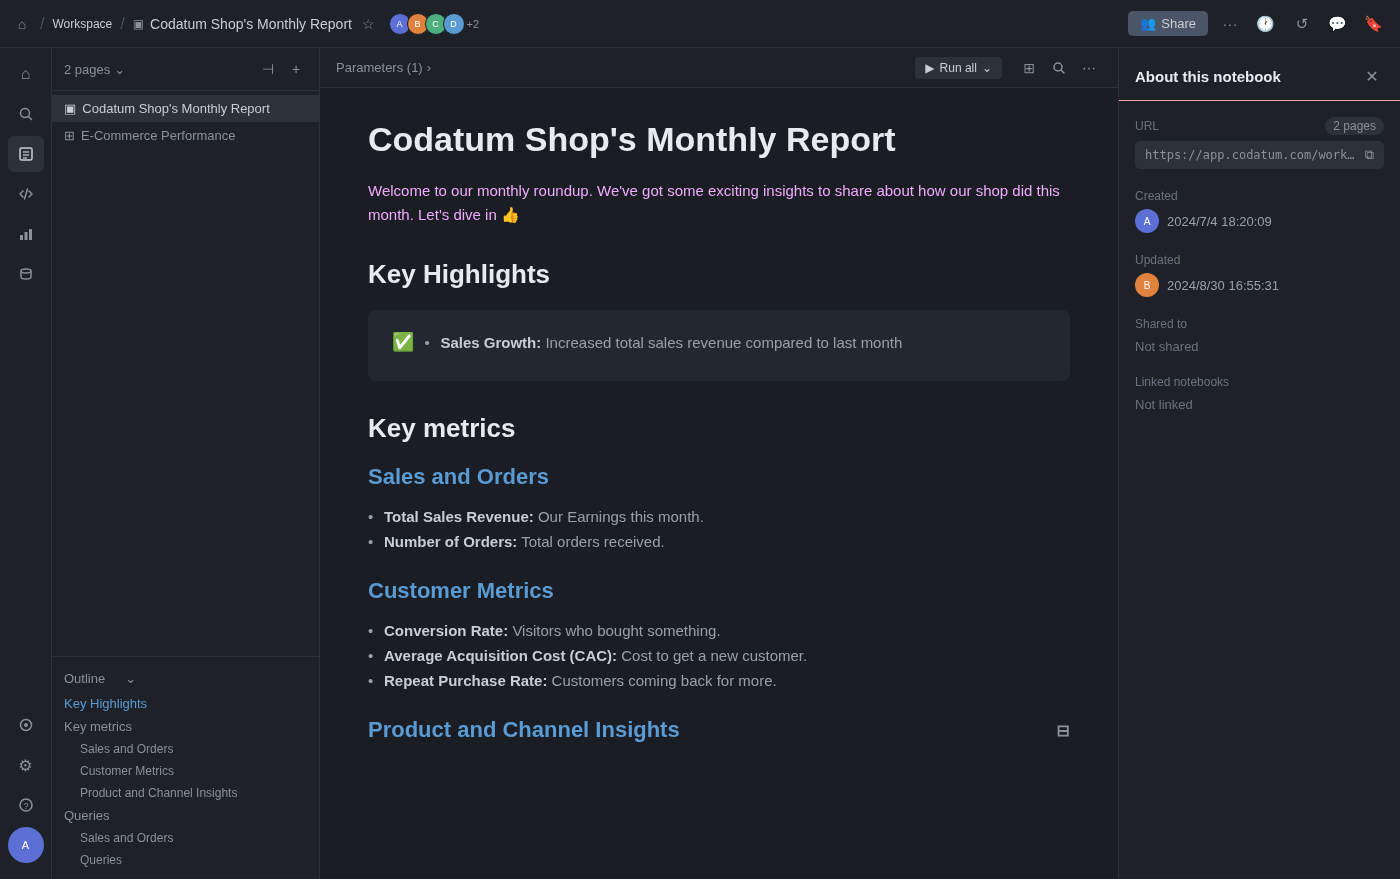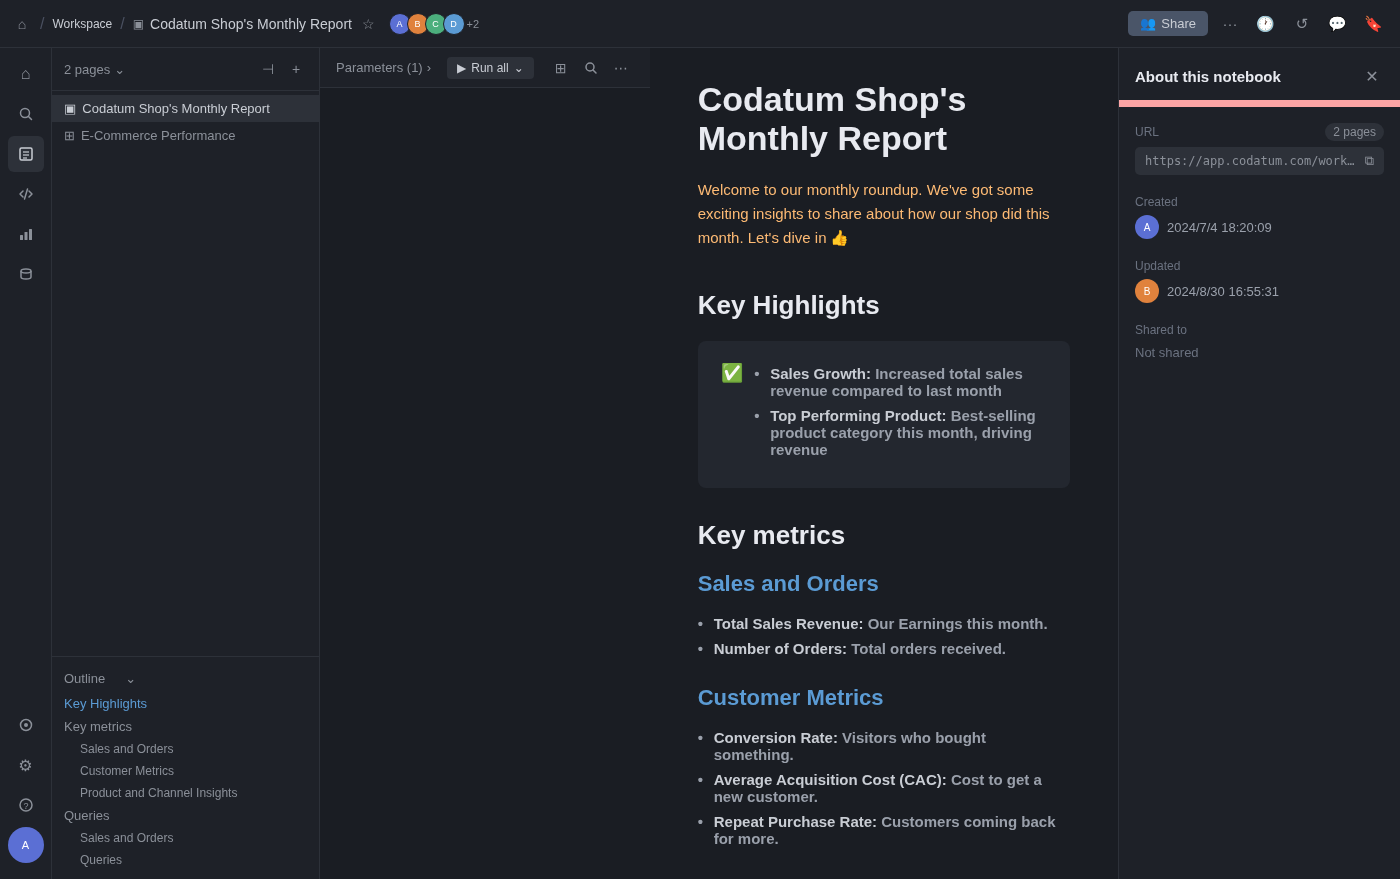--- a/index.html
+++ b/index.html
@@ -58,38 +58,38 @@
     
     .notebook-area { flex: 1; overflow-y: auto; position: relative; }
     .notebook-toolbar { height: 40px; background: #1e2128; border-bottom: 1px solid #2d3139; display: flex; align-items: center; padding: 0 16px; gap: 8px; flex-shrink: 0; }
     .params-label { font-size: 13px; color: #8b9099; display: flex; align-items: center; gap: 4px; cursor: pointer; }
     .run-all-btn { margin-left: auto; background: #2d3139; border: none; color: #c9cdd4; padding: 4px 10px; border-radius: 4px; font-size: 12px; cursor: pointer; display: flex; align-items: center; gap: 5px; }
     .toolbar-right-icons { display: flex; gap: 4px; margin-left: 6px; }
     .toolbar-icon-btn { background: none; border: none; color: #8b9099; width: 26px; height: 26px; display: flex; align-items: center; justify-content: center; border-radius: 4px; cursor: pointer; font-size: 14px; }
 
     .notebook-scroll { padding: 32px 48px; }
     .notebook-title { font-size: 34px; font-weight: 700; color: #e8eaf0; margin-bottom: 20px; }
-    .notebook-intro { font-size: 15px; color: #fdba74; line-height: 1.6; margin-bottom: 40px; }
+    .notebook-intro { font-size: 15px; color: #f0abfc; line-height: 1.6; margin-bottom: 32px; }
 
     .section-heading { font-size: 26px; font-weight: 700; color: #e8eaf0; margin-bottom: 20px; }
 
     .highlight-box { background: #23272f; border-radius: 8px; padding: 20px 24px; margin-bottom: 32px; }
     .highlight-row { display: flex; align-items: flex-start; gap: 10px; margin-bottom: 6px; }
     .checkmark { font-size: 18px; line-height: 1.4; }
     .bullet-list { list-style: none; padding: 0; }
-    .bullet-list li { padding: 4px 0; font-size: 15px; color: #9aa0ab; padding-left: 16px; position: relative; font-weight: bold; }
+    .bullet-list li { padding: 4px 0; font-size: 15px; color: #9aa0ab; padding-left: 16px; position: relative; }
     .bullet-list li::before { content: '•'; position: absolute; left: 0; color: #9aa0ab; }
     .bullet-list li strong { color: #c9cdd4; }
 
     .metrics-section { margin-bottom: 24px; }
     .metrics-heading { font-size: 22px; font-weight: 700; color: #5b9bd4; margin-bottom: 14px; }
 
     
     .right-panel { width: 282px; background: #1e2128; border-left: 1px solid #2d3139; flex-shrink: 0; display: flex; flex-direction: column; overflow: hidden; }
-    .right-panel-header { padding: 16px 16px 12px; display: flex; align-items: center; justify-content: space-between; border-bottom: 7px solid #fca5a5; }
+    .right-panel-header { padding: 16px 16px 12px; display: flex; align-items: center; justify-content: space-between; border-bottom: 1px solid #fca5a5; }
     .right-panel-title { font-size: 15px; font-weight: 600; color: #e8eaf0; }
     .close-btn { background: none; border: none; color: #8b9099; cursor: pointer; font-size: 16px; width: 24px; height: 24px; display: flex; align-items: center; justify-content: center; border-radius: 3px; }
     .right-panel-body { padding: 16px; overflow-y: auto; flex: 1; }
     .info-row { margin-bottom: 20px; }
     .info-label { font-size: 12px; color: #6b7280; margin-bottom: 6px; text-transform: none; }
     .info-value { font-size: 13px; color: #9aa0ab; }
     .pages-badge { background: #2d3139; padding: 2px 8px; border-radius: 12px; font-size: 12px; color: #8b9099; float: right; cursor: pointer; }
     .url-box { background: #2d3139; border-radius: 5px; padding: 6px 10px; font-size: 12px; color: #8b9099; display: flex; align-items: center; justify-content: space-between; font-family: monospace; overflow: hidden; }
     .url-text { overflow: hidden; text-overflow: ellipsis; white-space: nowrap; flex: 1; }
     .copy-icon { color: #8b9099; cursor: pointer; font-size: 13px; margin-left: 6px; flex-shrink: 0; }
@@ -240,21 +240,21 @@
       <div class="outline-item sub">
         <span>Sales and Orders</span>
       </div>
       <div class="outline-item sub">
         <span>Queries</span>
       </div>
     </div>
   </div>
 
   <div class="content-area">
-    <div class="notebook-area" style="display:flex; flex-direction:row; flex:1;">
+    <div class="notebook-area" style="display:flex; flex-direction:column; flex:1;">
 
       <div class="notebook-toolbar">
         <span class="params-label">
           <span>Parameters (1)</span>
           <span>›</span>
         </span>
         <div style="flex:1;"></div>
         <button class="run-all-btn">
           <span>▶</span>
           <span>Run all</span>
@@ -279,24 +279,20 @@
         <h2 class="section-heading">Key Highlights</h2>
 
         <div class="highlight-box">
           <div class="highlight-row">
             <span class="checkmark">✅</span>
             <ul class="bullet-list">
               <li>
                 <strong>Sales Growth:</strong>
                 <span> Increased total sales revenue compared to last month</span>
               </li>
-              <li>
-                <strong>Top Performing Product:</strong>
-                <span> Best-selling product category this month, driving revenue</span>
-              </li>
             </ul>
           </div>
         </div>
 
         <h2 class="section-heading">Key metrics</h2>
 
         <div class="metrics-section">
           <h3 class="metrics-heading">Sales and Orders</h3>
           <ul class="bullet-list">
             <li>
@@ -368,16 +364,20 @@
             <div class="info-avatar" style="background:#e0823d;">B</div>
             <span class="info-value">2024/8/30 16:55:31</span>
           </div>
         </div>
 
         <div class="info-row">
           <div class="info-label">Shared to</div>
           <span class="not-shared">Not shared</span>
         </div>
 
+        <div class="info-row">
+          <div class="info-label">Linked notebooks</div>
+          <span class="not-shared">Not linked</span>
+        </div>
       </div>
     </div>
   </div>
 </div>
 
 </body></html>

